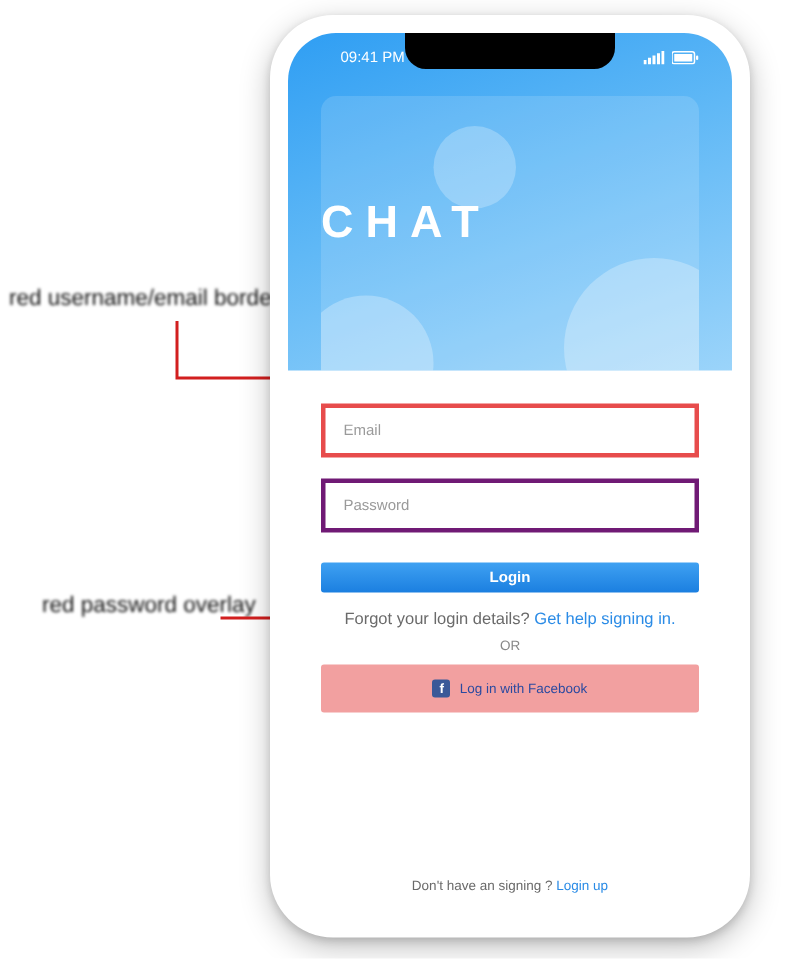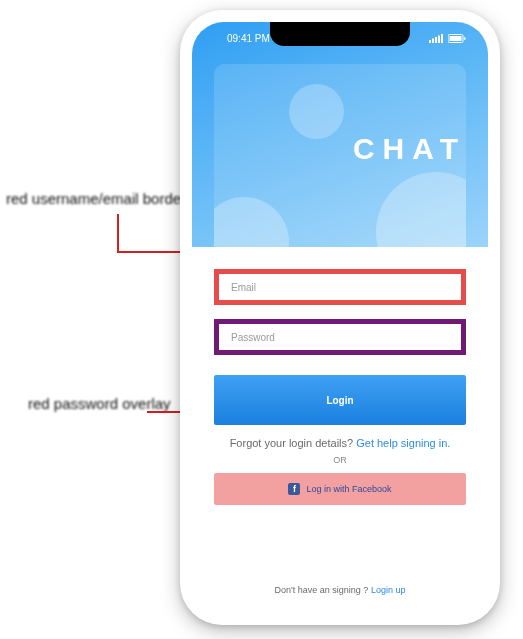--- a/index.html
+++ b/index.html
@@ -81,48 +81,48 @@
     overflow: hidden;
   }
   .bubble { position: absolute; border-radius: 50%; background: rgba(255,255,255,0.25); }
   .b1 { width: 55px; height: 55px; top: 20px; left: 75px; }
   .b2 { width: 90px; height: 90px; bottom: -20px; left: -15px; background: rgba(255,255,255,0.28);}
   .b3 { width: 120px; height: 120px; bottom: -25px; right: -30px; background: rgba(255,255,255,0.28);}
   .hero-title {
     position: absolute;
     top: 68px;
     left: 0; right: 0;
-    text-align: right;
+    text-align: left;
     color: #fff;
     font-size: 30px;
     font-weight: 600;
     letter-spacing: 8px;
   }
 
   
   .form-area {
     padding: 22px 22px 0 22px;
   }
   .input {
     width: 100%;
     height: 36px;
-    border: 5px solid #701a75;
+    border: 3px solid #701a75;
     background: #fff;
     font-size: 10px;
     color: #333;
     padding: 0 12px;
     margin-bottom: 14px;
     outline: none;
   }
   .input.err { border-color: #e74c4c; }
   .input::placeholder { color: #9a9a9a; }
 
   .login-btn {
     width: 100%;
-    height: 50px;
+    height: 20px;
     margin-top: 6px;
     border: none;
     border-radius: 2px;
     background: linear-gradient(180deg, #3fa1f2 0%, #1b7fe0 100%);
     color: #fff;
     font-size: 10px;
     font-weight: 600;
     cursor: pointer;
   }
 

